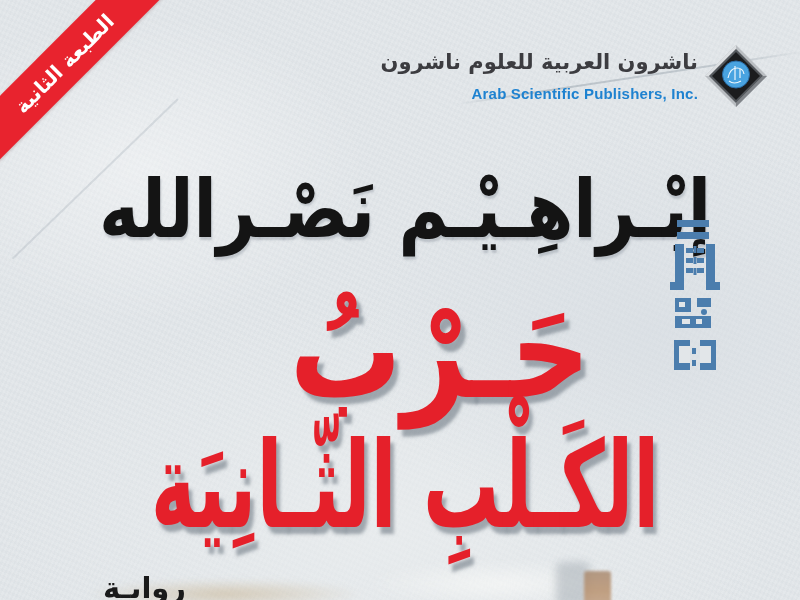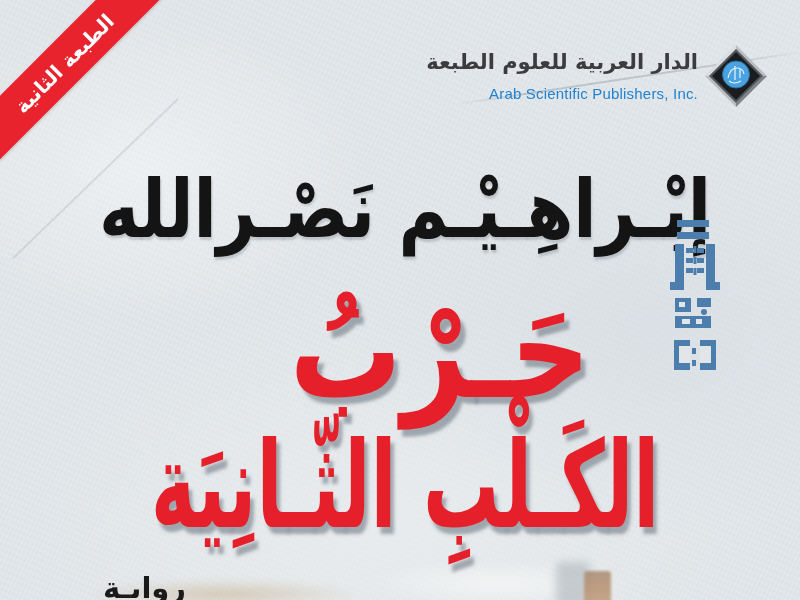--- a/index.html
+++ b/index.html
@@ -33,21 +33,21 @@
   
   .ribbon{position:absolute;left:-86px;top:41px;width:300px;height:45px;
     background:#e8232e;transform:rotate(-45deg);
     display:flex;align-items:center;justify-content:center;
     box-shadow:0 1px 3px rgba(90,40,40,.25);}
   .ribbon span{color:#fff;font-weight:bold;font-size:20px;letter-spacing:.5px;direction:rtl;}
   
   .publisher{position:absolute;top:44px;right:32px;display:flex;align-items:center;direction:ltr;}
   .pub-text{text-align:right;margin-right:6px;}
   .pub-ar{font-size:21px;font-weight:bold;color:#3c3c40;direction:rtl;line-height:1.15;}
-  .pub-en{font-family:"Liberation Sans", sans-serif;font-size:15px;font-weight:normal;
+  .pub-en{font-family:"Liberation Sans", sans-serif;font-size:15px;font-weight:bold;
     color:#1e82d0;letter-spacing:.2px;margin-top:10px;}
   .logo{width:64px;height:64px;flex:0 0 auto;}
   
   .author{position:absolute;top:156px;left:10px;width:790px;text-align:center;
     direction:rtl;color:#141414;font-weight:bold;font-size:68px;line-height:1.35;
     transform:scaleY(1.18);transform-origin:top center;
     text-shadow:1px 2px 2px rgba(120,130,140,.35);}
   
   .title1{position:absolute;top:266px;left:40px;width:800px;text-align:center;
     direction:rtl;color:#e5202a;font-weight:bold;font-size:112px;line-height:1.25;
@@ -74,21 +74,21 @@
   <div class="patch-beige"></div>
   <div class="stroke-grey"></div>
   <div class="stroke-brown"></div>
 
   <div class="ribbon">
     <span>الطبعة الثانية</span>
   </div>
 
   <div class="publisher">
     <div class="pub-text">
-      <div class="pub-ar">الدار العربية للعلوم الطبعة</div>
+      <div class="pub-ar">ناشرون العربية للعلوم ناشرون</div>
       <div class="pub-en">Arab Scientific Publishers, Inc.</div>
     </div>
     <div class="logo">
       <svg viewBox="0 0 64 64" width="64" height="64">
         <polygon points="32,1 63,32 32,63 1,32" fill="#b9bdc1"></polygon>
         <polygon points="1,32 32,1 32,5 5,32" fill="#dcdfe2"></polygon>
         <polygon points="63,32 32,63 32,59 59,32" fill="#7e8差286" opacity="0"></polygon>
         <polygon points="63,32 32,63 32,59 59,32" fill="#808489"></polygon>
         <polygon points="32,5 59,32 32,59 5,32" fill="#54585d"></polygon>
         <polygon points="32,8 56,32 32,56 8,32" fill="#1b1c1e"></polygon>

